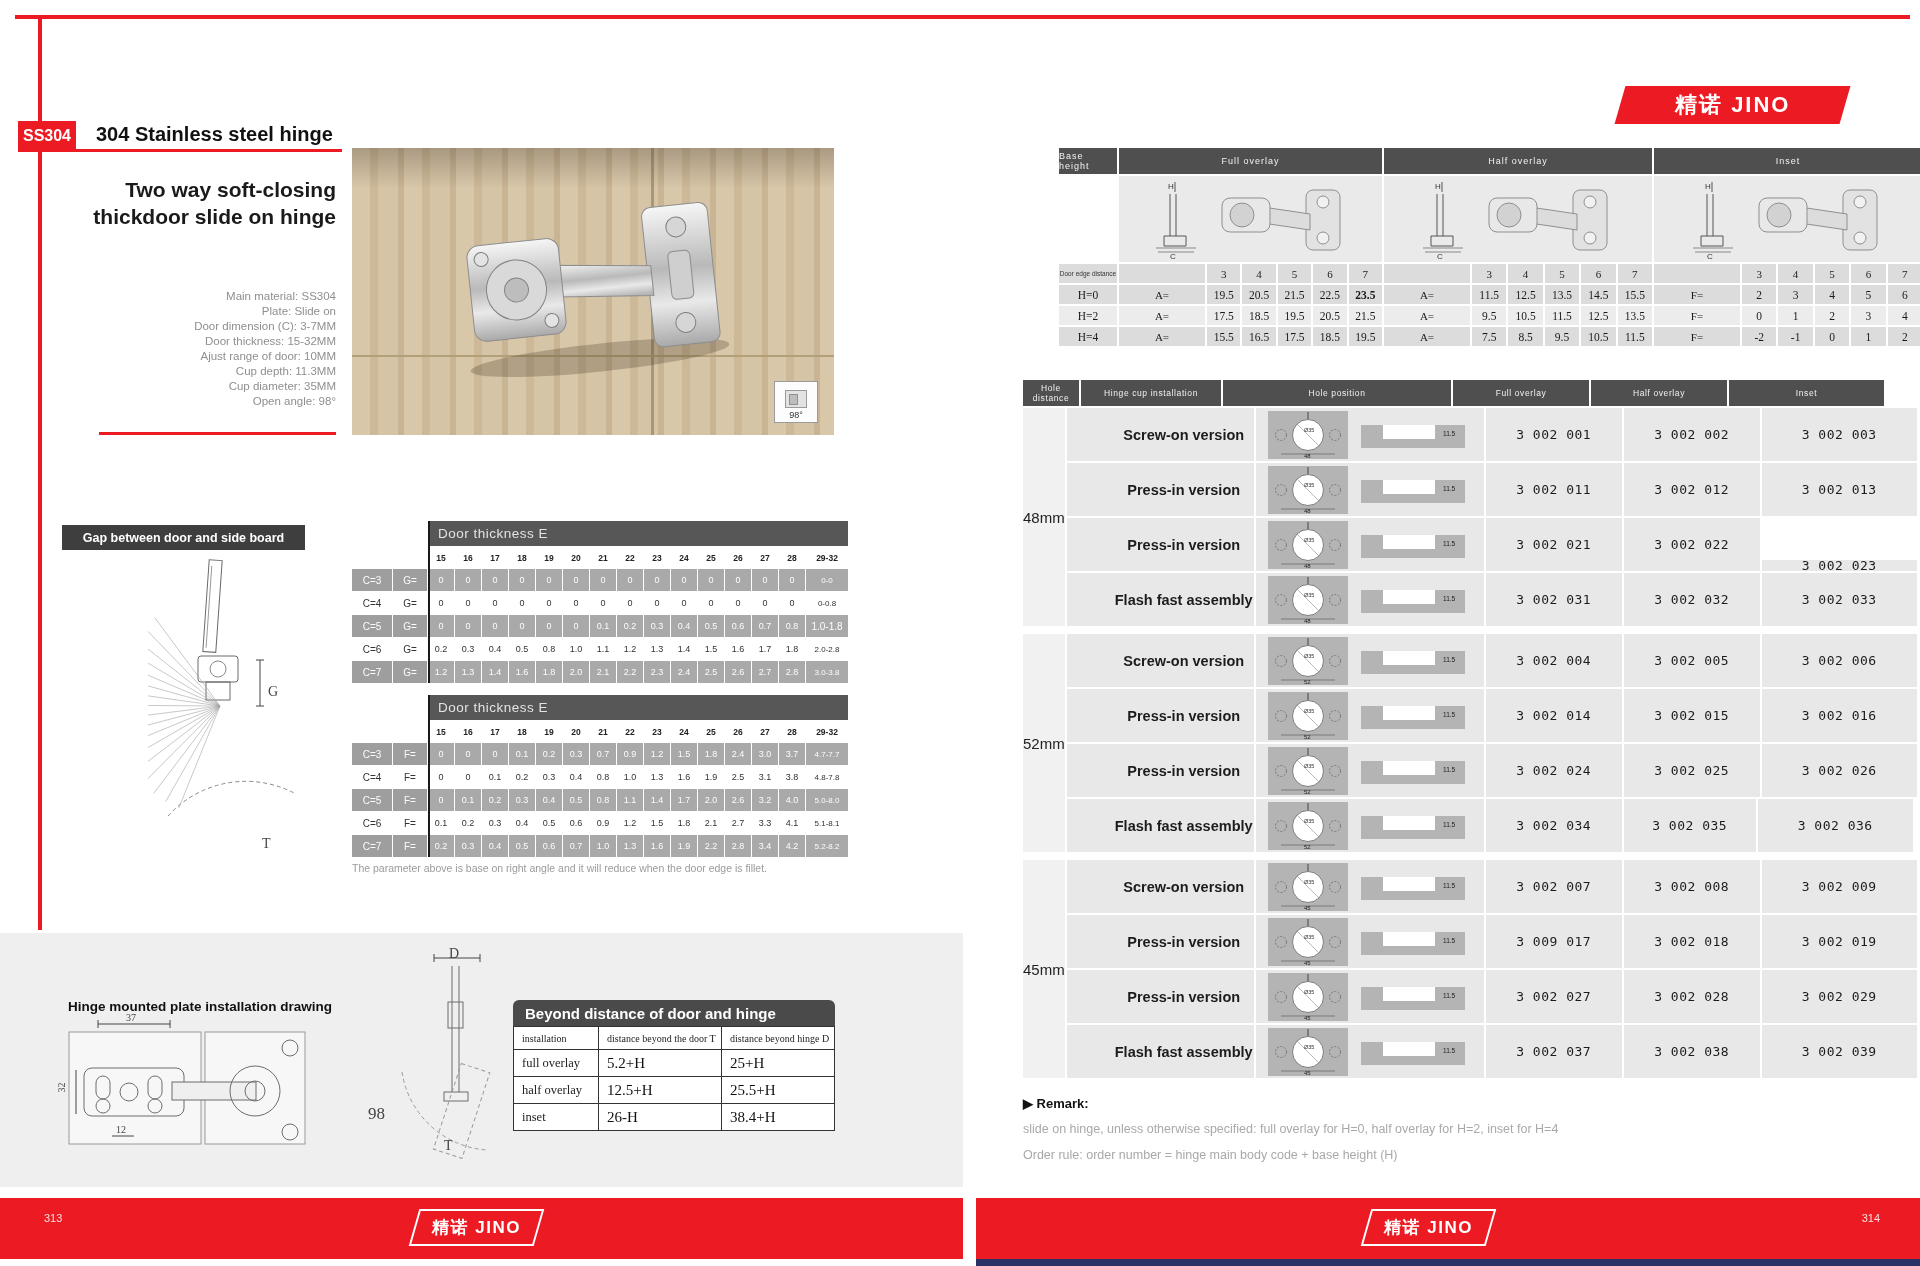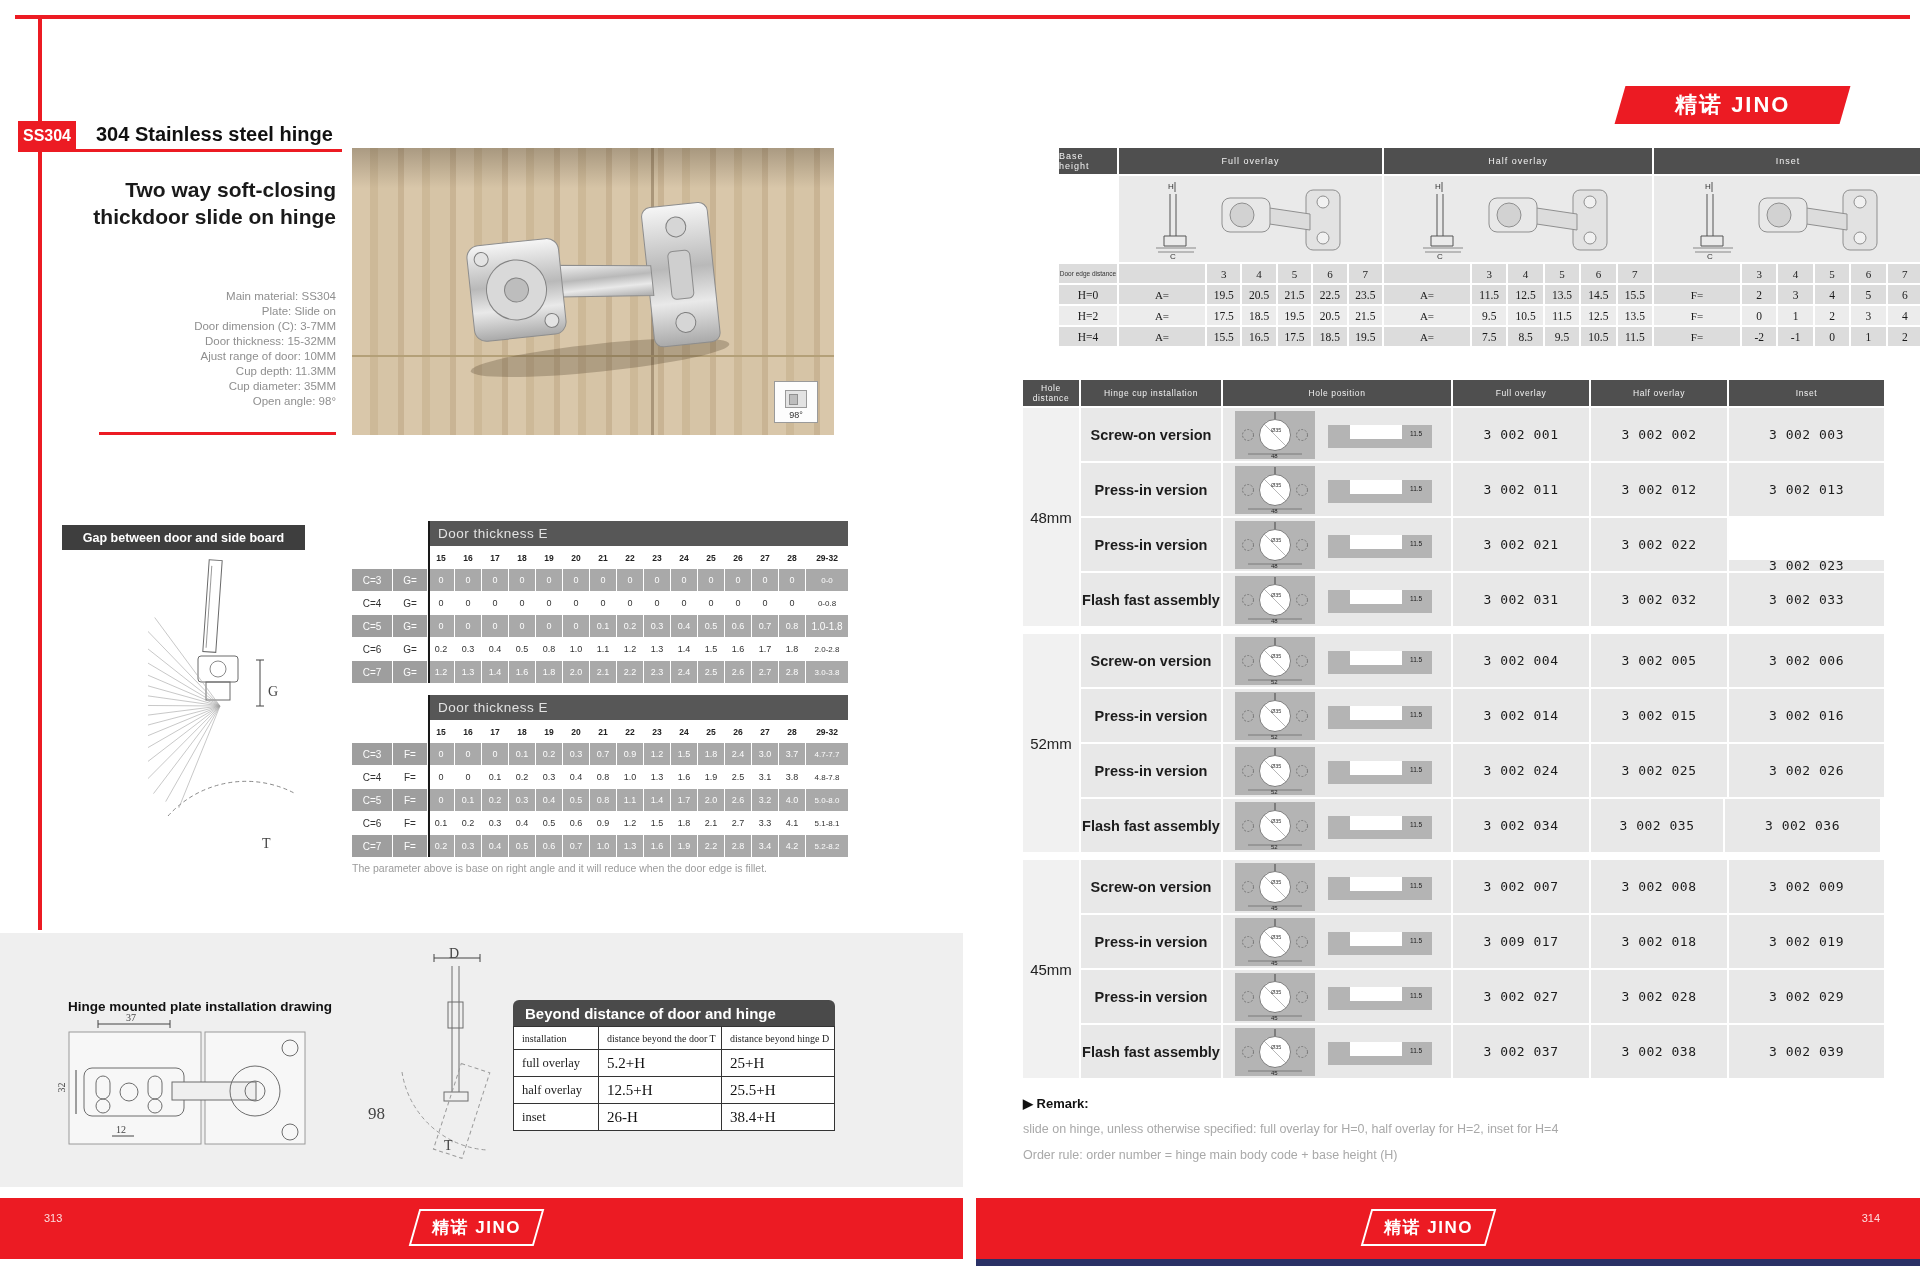--- a/index.html
+++ b/index.html
@@ -109,21 +109,21 @@
   .od-header{display:flex;gap:2px;margin-bottom:2px;}
   .od-h{background:#4f4f4f;color:#f2f2f2;font-size:8.5px;letter-spacing:.6px;height:26px;
         display:flex;align-items:center;justify-content:center;text-align:center;}
   .od-group{display:flex;gap:2px;margin-bottom:2px;}
   .od-group.gap{margin-bottom:8px;}
   .od-dist{background:#f1f1f1;display:flex;align-items:center;justify-content:center;
         font-size:15px;color:#222;}
   .od-rows{display:flex;flex-direction:column;gap:2px;flex:1;}
   .od-row{display:flex;gap:2px;height:53px;}
   .od-c{background:#e8e8e8;display:flex;align-items:center;justify-content:center;}
-  .od-version{font-size:14.5px;font-weight:bold;color:#1c1c1c;}
+  .od-version{font-size:14.5px;font-weight:bold;color:#1c1c1c;padding-left:47px;}
   .od-code{font-family:"DejaVu Sans Mono",monospace;font-size:13px;letter-spacing:.5px;color:#1c1c1c;}
 
   
   #remark-title{left:1023px;top:1096px;font-size:13px;font-weight:bold;color:#111;}
   #remark-l1{left:1023px;top:1122px;font-size:12.5px;color:#a9a9a9;}
   #remark-l2{left:1023px;top:1148px;font-size:12.5px;color:#a9a9a9;}
 
   svg text{font-family:"Liberation Sans",sans-serif;}
 </style>
 </head>
@@ -606,21 +606,21 @@
         </div>
       </div>
       <div class="ov-row">
         <div class="ov-cell ov-lite ov-hlabel" style="width: 58px; height: 19px;">H=0</div>
         <div style="display: flex; gap: 2px; width: 263px;">
           <div class="ov-cell ov-lite ov-letter" style="width: 86px; height: 19px;">A=</div>
           <div class="ov-cell ov-lite ov-val" style="flex: 1 1 0%; height: 19px;">19.5</div>
           <div class="ov-cell ov-lite ov-val" style="flex: 1 1 0%; height: 19px;">20.5</div>
           <div class="ov-cell ov-lite ov-val" style="flex: 1 1 0%; height: 19px;">21.5</div>
           <div class="ov-cell ov-lite ov-val" style="flex: 1 1 0%; height: 19px;">22.5</div>
-          <div class="ov-cell ov-lite ov-val" style="flex: 1 1 0%; height: 19px;">23.5</div>
+          <div class="ov-cell ov-lite ov-val" style="flex: 1 1 0%; height: 19px; font-weight: bold;">23.5</div>
         </div>
         <div style="display: flex; gap: 2px; width: 268px;">
           <div class="ov-cell ov-lite ov-letter" style="width: 86px; height: 19px;">A=</div>
           <div class="ov-cell ov-lite ov-val" style="flex: 1 1 0%; height: 19px;">11.5</div>
           <div class="ov-cell ov-lite ov-val" style="flex: 1 1 0%; height: 19px;">12.5</div>
           <div class="ov-cell ov-lite ov-val" style="flex: 1 1 0%; height: 19px;">13.5</div>
           <div class="ov-cell ov-lite ov-val" style="flex: 1 1 0%; height: 19px;">14.5</div>
           <div class="ov-cell ov-lite ov-val" style="flex: 1 1 0%; height: 19px;">15.5</div>
         </div>
         <div style="display: flex; gap: 2px; width: 268px;">

